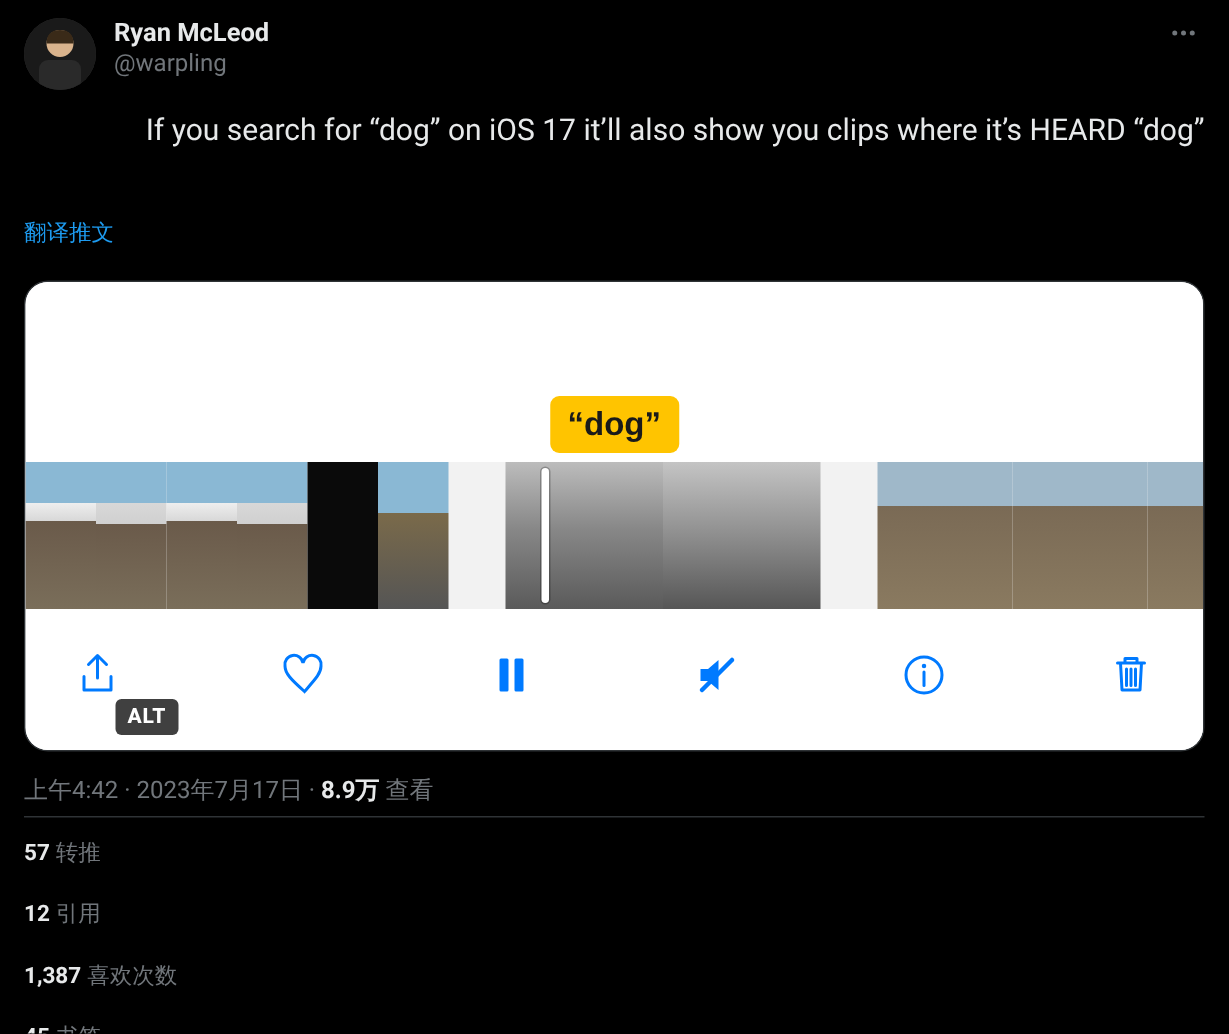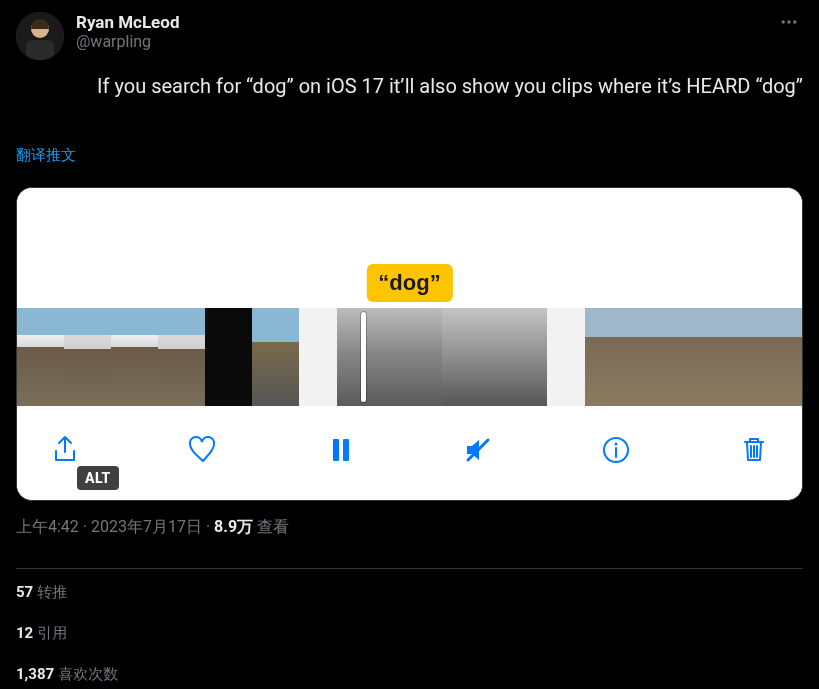--- a/index.html
+++ b/index.html
@@ -165,21 +165,21 @@
     font-size: 14px;
     padding: 4px 8px;
     border-radius: 4px;
     letter-spacing: 0.5px;
     margin-left: 35px;
   }
   .meta-row {
     color: #71767b;
     font-size: 16px;
     margin-top: 16px;
-    padding-bottom: 30px;
+    padding-bottom: 6px;
     border-bottom: 1px solid #2f3336;
   }
   .meta-row .sep::before { content: " · "; }
   .views-count { color: #e7e9ea; font-weight: 700; }
   .stats-row {
     display: flex;
     gap: 22px;
     color: #71767b;
     font-size: 15px;
     padding-top: 14px;

